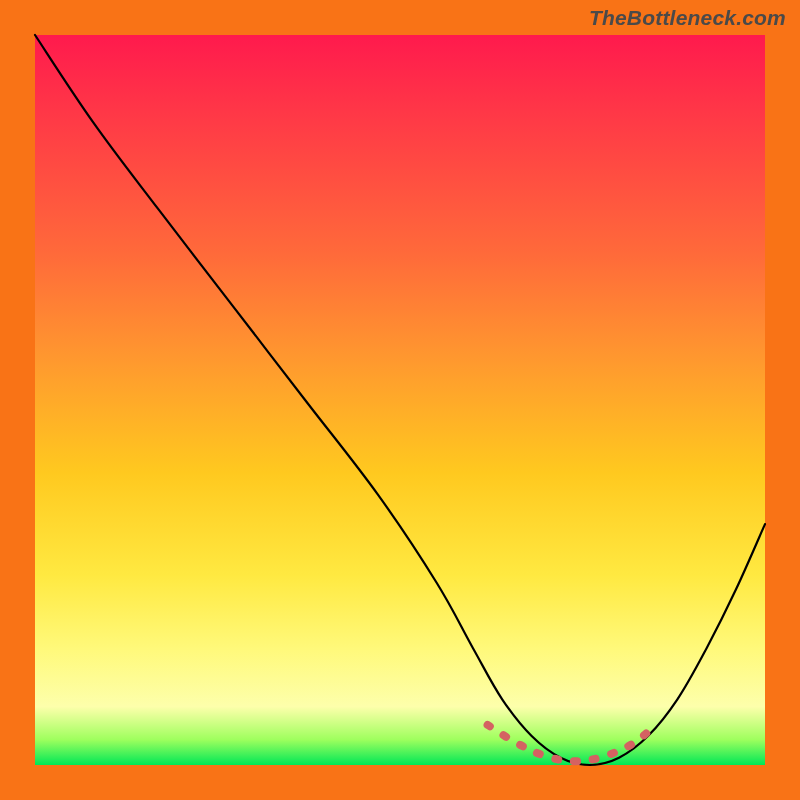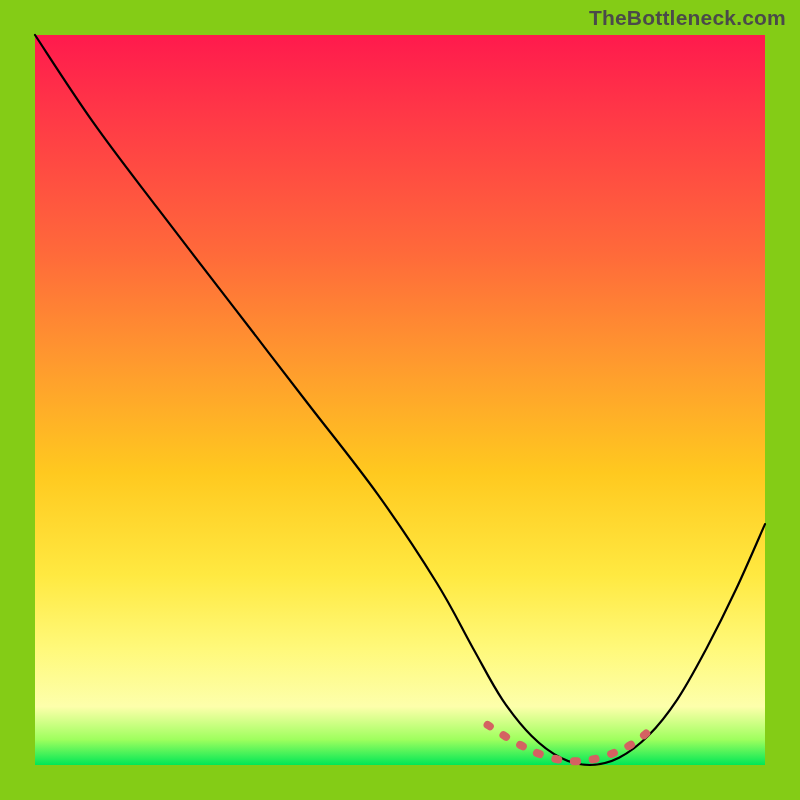--- a/index.html
+++ b/index.html
@@ -8,21 +8,22 @@
     width: 800px;
     height: 800px;
     background: #000;
     overflow: hidden;
     font-family: Arial, Helvetica, sans-serif;
   }
   .frame {
     position: relative;
     width: 800px;
     height: 800px;
-    background: #84cc16;
+    background: #f97316;
+    font-style: italic;
   }
   .watermark {
     position: absolute;
     top: 6px;
     right: 14px;
     color: #4a4a4a;
     font-size: 21px;
     font-weight: 600;
     letter-spacing: 0.2px;
     user-select: none;

